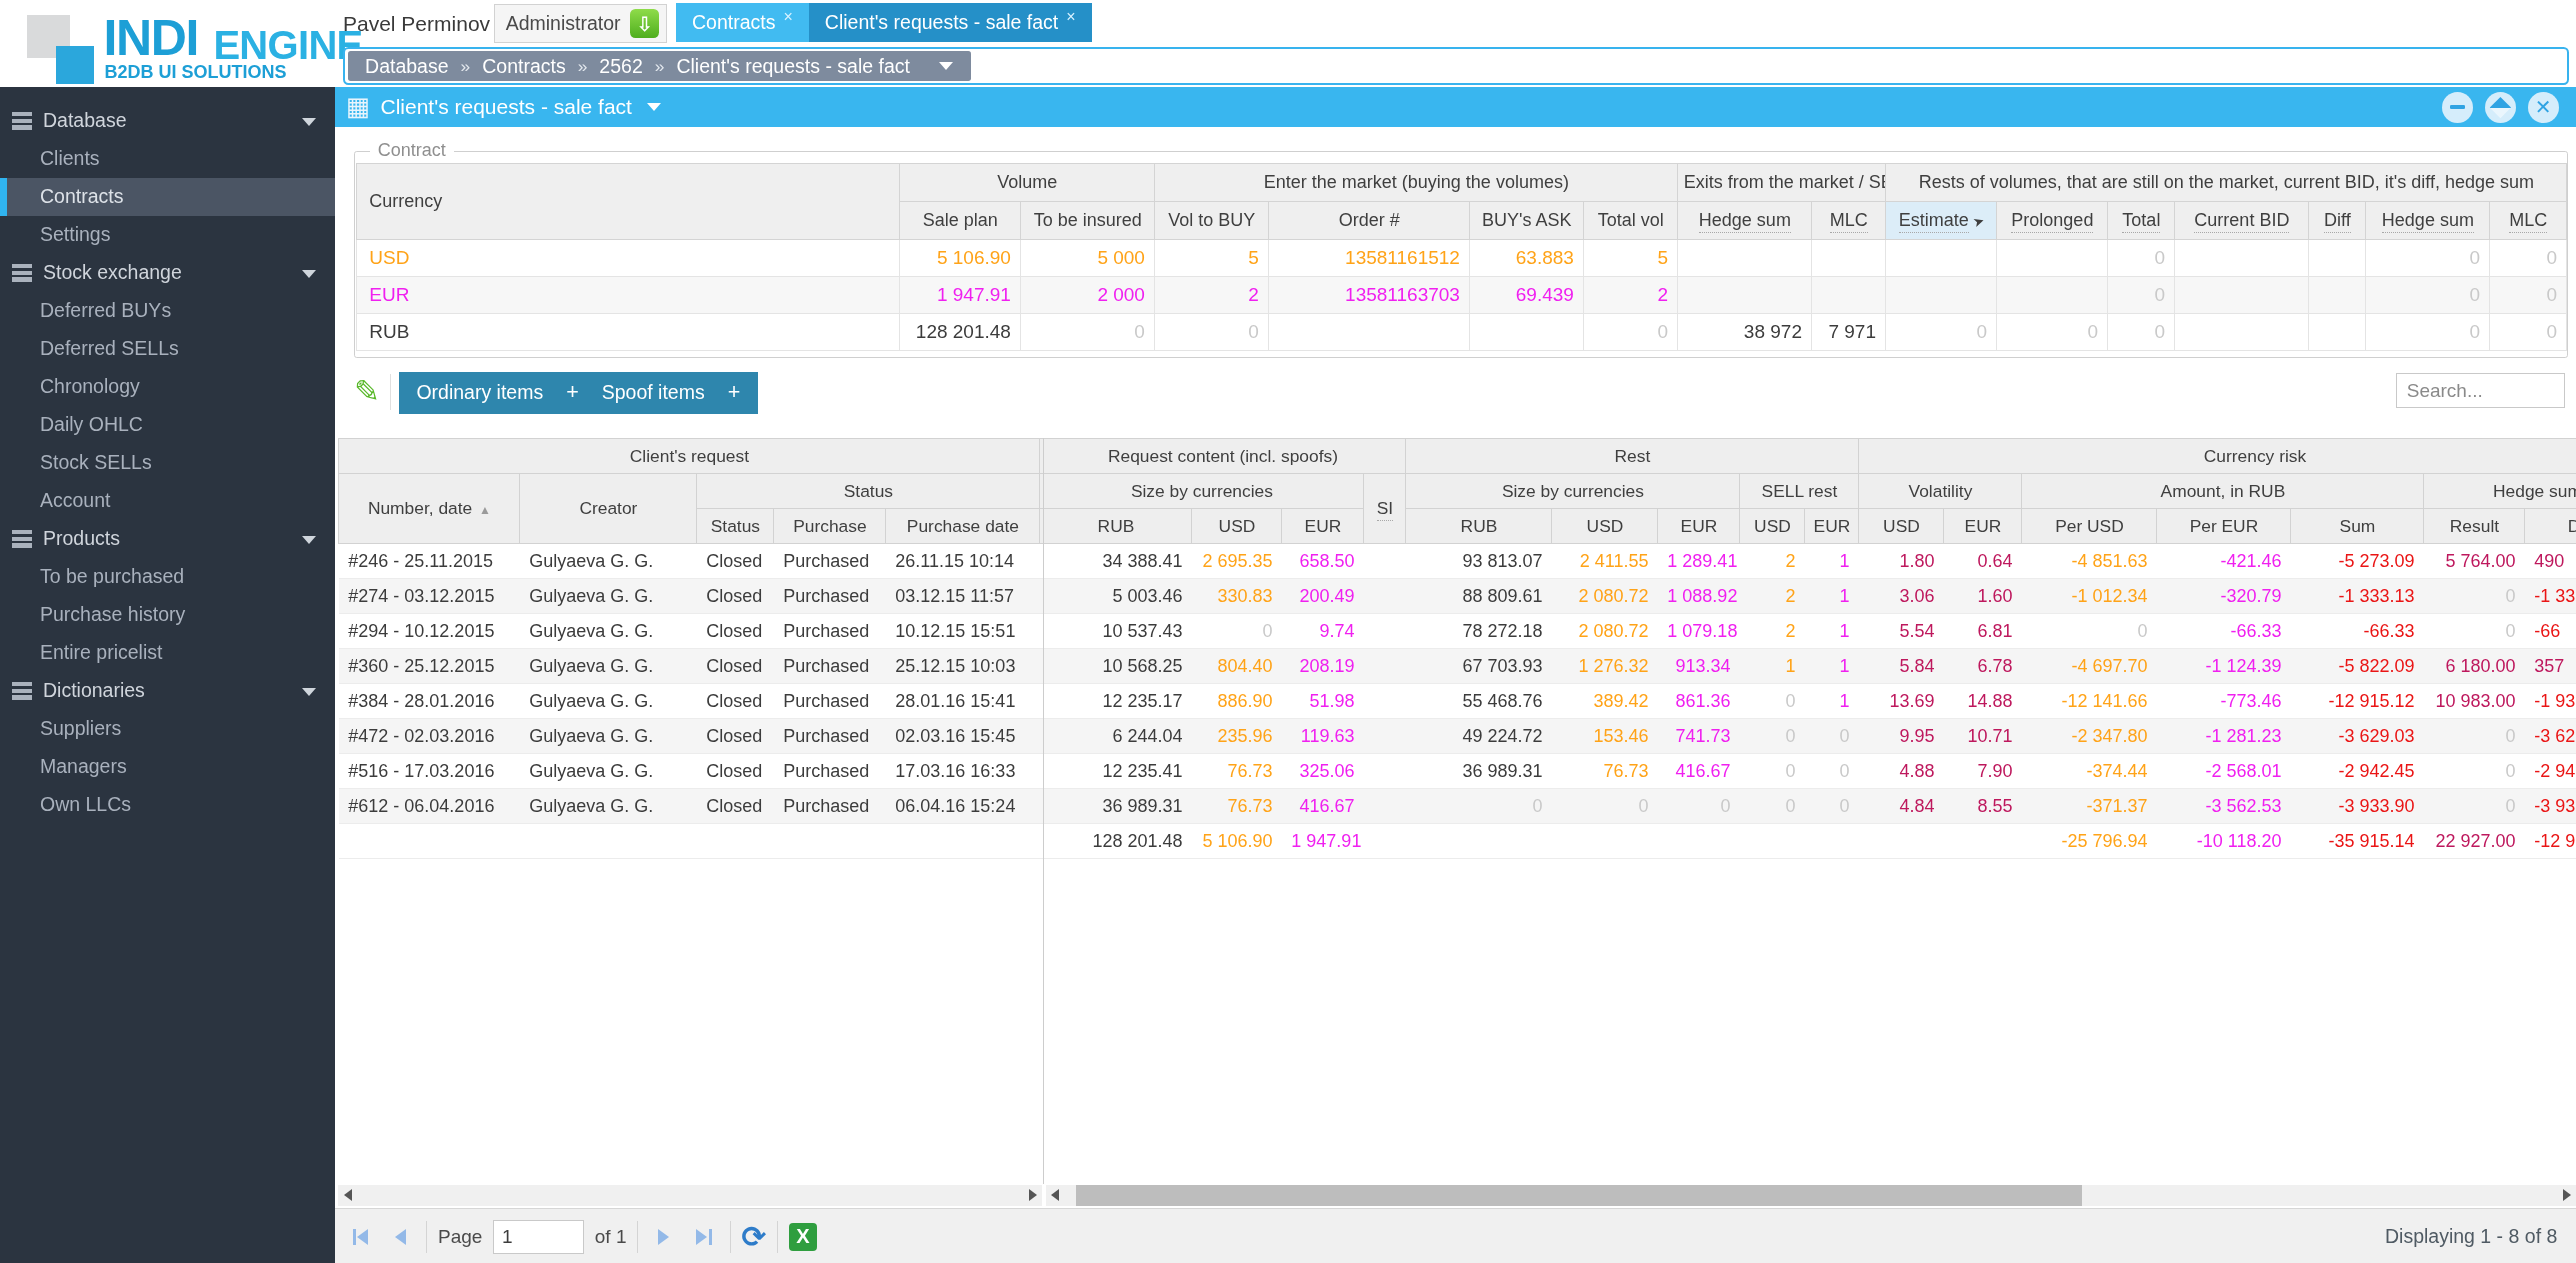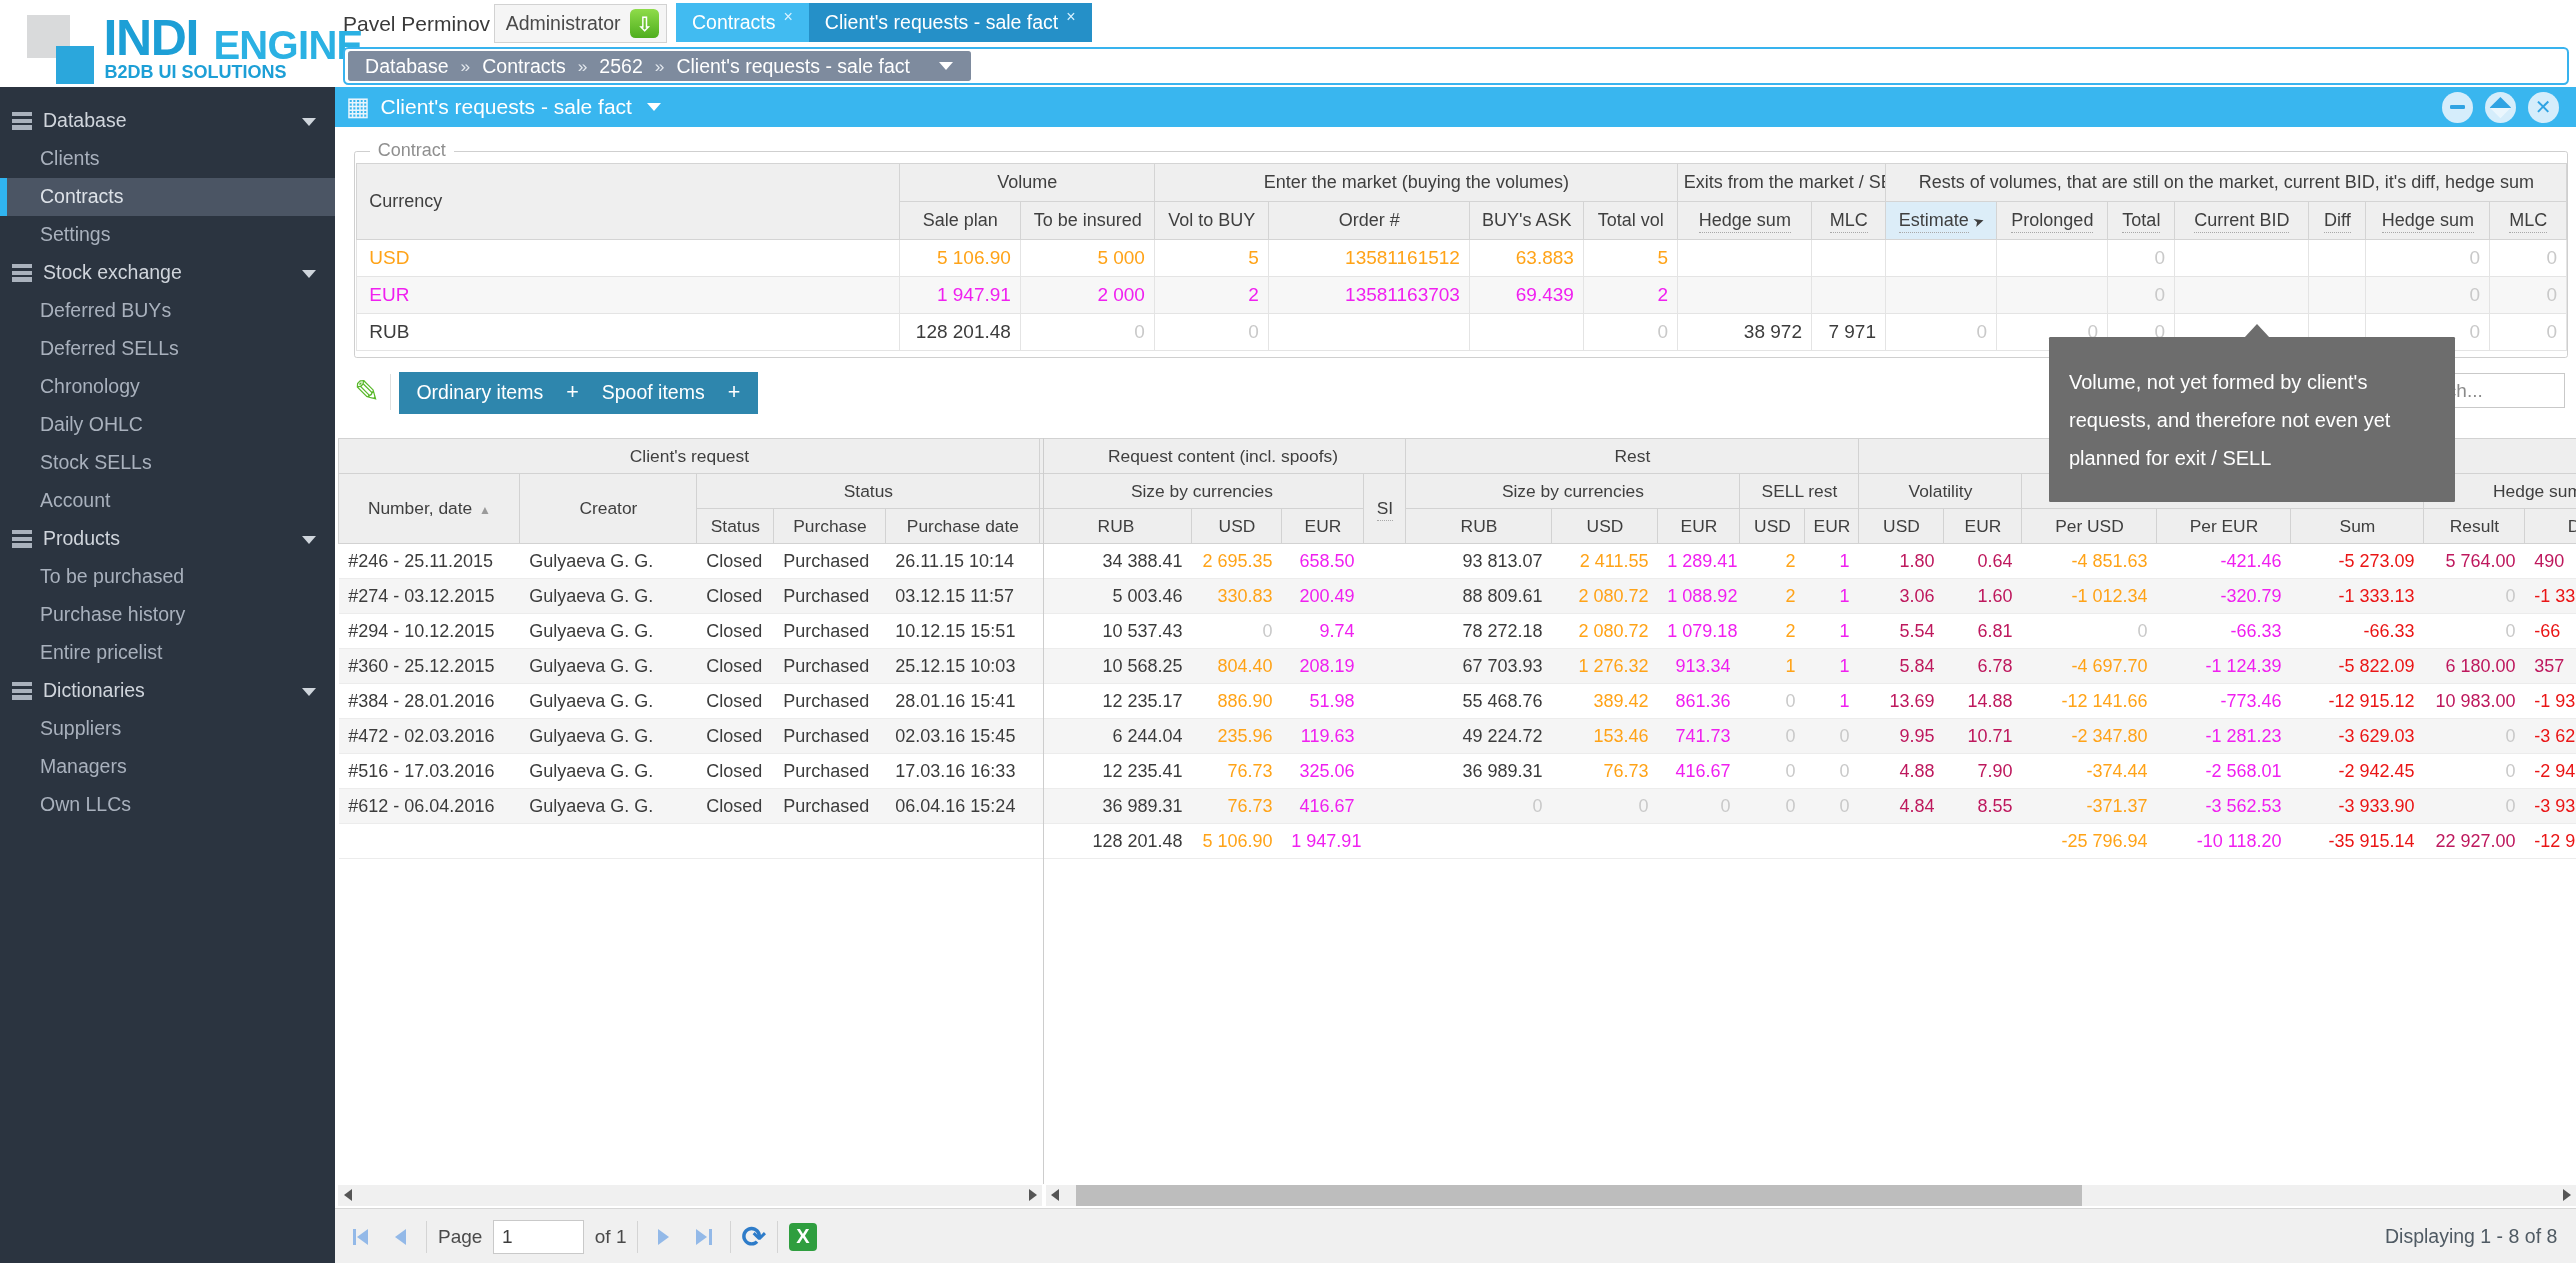--- a/index.html
+++ b/index.html
@@ -680,18 +680,14 @@
         <span class="tri right"></span>
         <span class="pbar"></span>
       </span>
     <span class="fsep"></span>
     <span class="refresh">⟳</span>
     <span class="fsep"></span>
     <span class="excel">X</span>
     <span class="displaying">Displaying 1 - 8 of 8</span>
   </div>
 
-  <div class="tooltip">
-    <span class="arrow"></span>
-    <span>Volume, not yet formed by client's requests, and therefore not even yet planned for exit / SELL</span>
-  </div>
 </div>
 
 
 </body></html>

